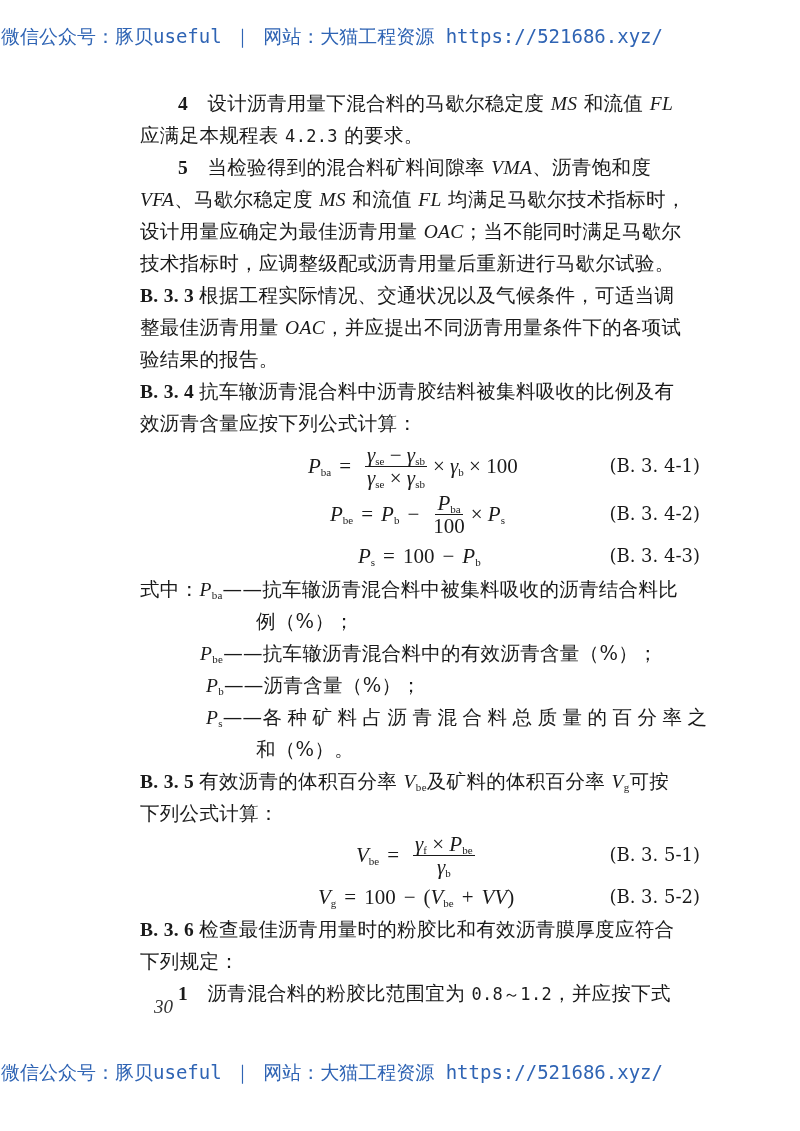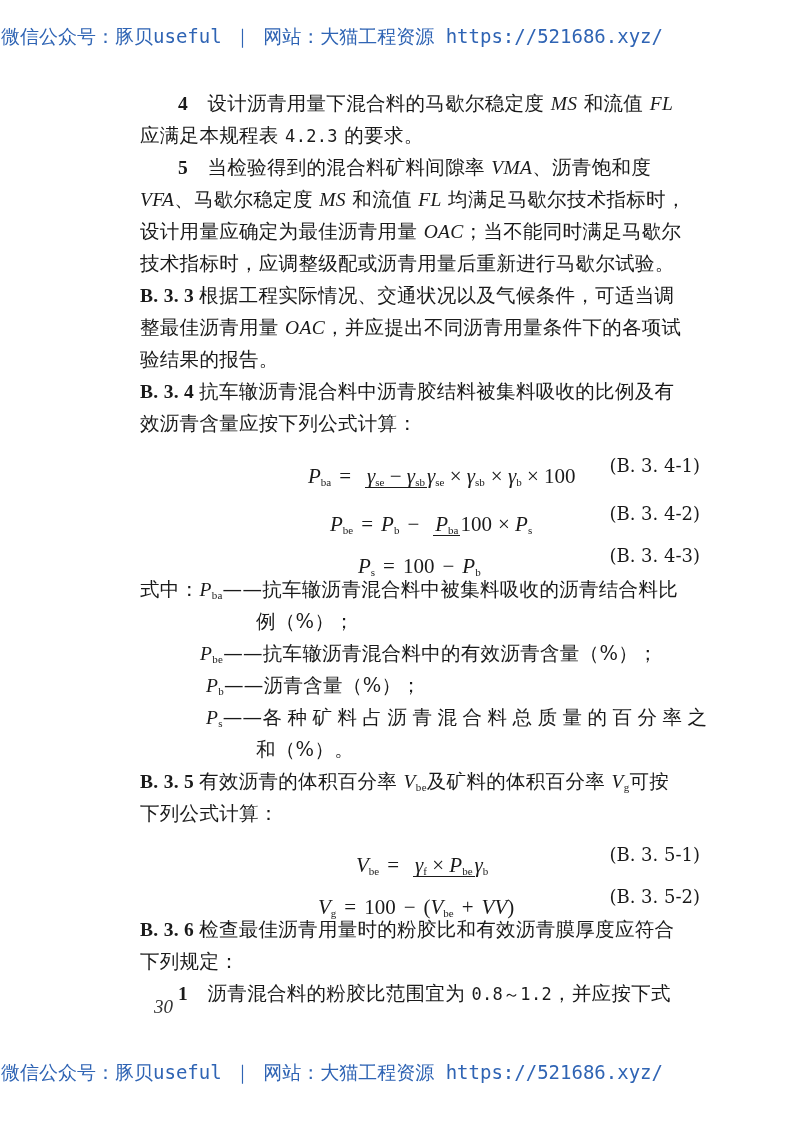--- a/index.html
+++ b/index.html
@@ -13,24 +13,24 @@
   .wm-bot { top: 1060px; }
   .page { position: absolute; left: 140px; top: 88px; width: 560px; }
   .line { font-size: 19.5px; line-height: 32px; height: 32px; white-space: nowrap; letter-spacing: 0.3px; }
   .indent { padding-left: 38px; }
   .num { font-weight: bold; font-family: "Liberation Serif", serif; }
   .sec { font-weight: bold; font-family: "Liberation Serif", serif; margin-right: 5px; }
   .it { font-style: italic; font-family: "Liberation Serif", serif; }
   .mono { font-family: "DejaVu Sans Mono", "Liberation Mono", monospace; font-size: 17px; }
   sub { font-size: 11px; vertical-align: -3px; line-height: 0; font-style: normal; }
   .eq { position: relative; height: 42px; font-family: "Liberation Serif", serif; font-size: 21px; }
-  .eq .body { position: absolute; top: 10px; white-space: nowrap; display: flex; align-items: center; height: 42px; }
+  .eq .body { position: absolute; top: 0; white-space: nowrap; display: flex; align-items: center; height: 42px; }
   .eq .tag { position: absolute; right: 0; top: 0; height: 42px; line-height: 42px; font-size: 18px;
              font-family: "DejaVu Serif", serif; }
-  .frac { display: inline-flex; flex-direction: row; align-items: center; vertical-align: middle; margin: 0 6px; }
+  .frac { display: inline-flex; flex-direction: column; align-items: center; vertical-align: middle; margin: 0 6px; }
   .frac .n { border-bottom: 1px solid #1a1a1a; padding: 0 2px; line-height: 22px; }
   .frac .d { line-height: 22px; }
   .op { margin: 0 8px; }
   .defs .line { position: relative; }
   .pagenum { position: absolute; left: 154px; top: 996px; font-style: italic; font-size: 19px;
              font-family: "Liberation Serif", serif; color: #333; }
   .spread { letter-spacing: 5.5px; }
 </style>
 </head>
 <body>

